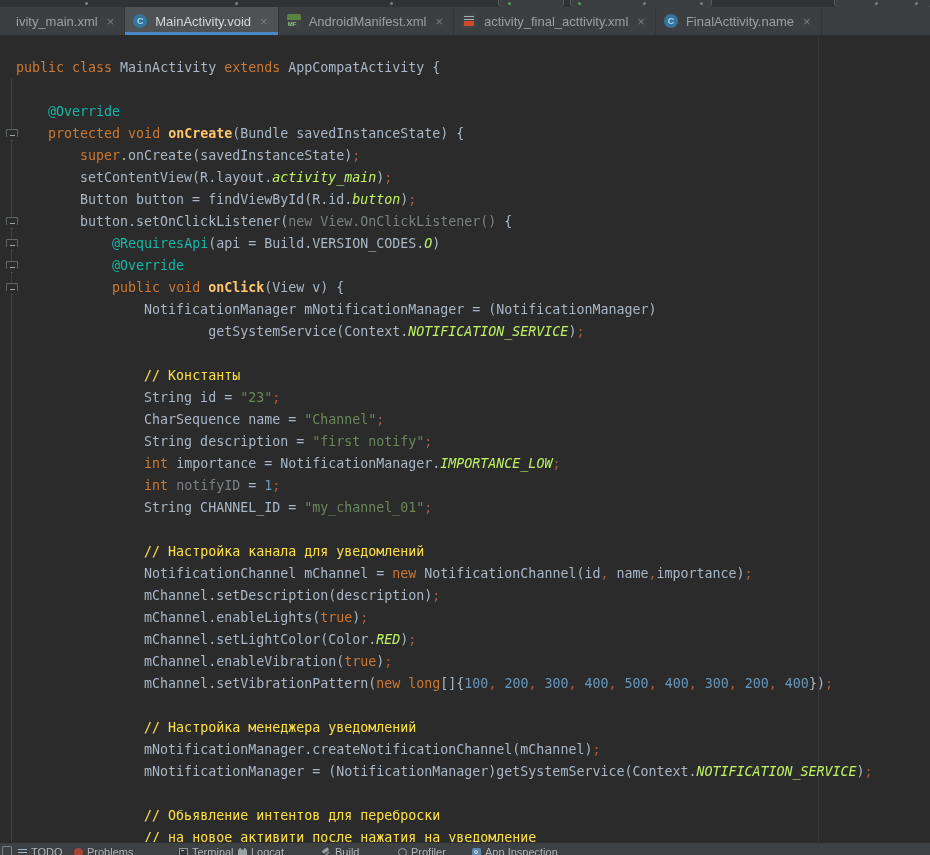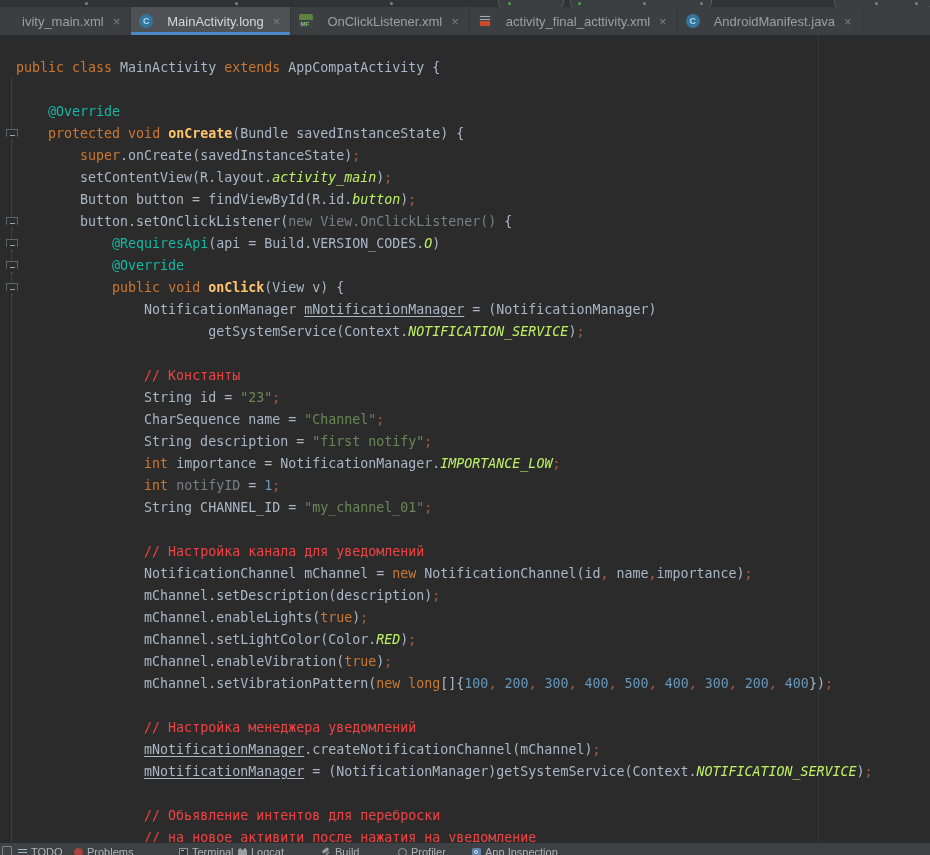--- a/index.html
+++ b/index.html
@@ -12,21 +12,21 @@
   .strip-dot{position:absolute;width:3px;height:3px;border-radius:50%;background:#7b8082;top:2px;}
   .strip-dot.green{background:#4ca654;}
 
   
   .tabbar{position:absolute;left:0;top:7px;width:930px;height:28px;background:#3c3f41;
           display:flex;align-items:stretch;border-bottom:1px solid #2a2d2f;z-index:5;}
   .tab{position:relative;display:flex;align-items:center;padding:0 10px 0 8px;
        border-right:1px solid #333638;color:#9ba0a4;font-size:13px;white-space:nowrap;cursor:default;}
   .tab.active{background:#4e5254;color:#d3d7da;}
   .tab.active::after{content:"";position:absolute;left:0;right:0;bottom:0;height:3px;background:#4a88c7;}
-  .tab .tlabel{margin:0 2px 0 14px;}
+  .tab .tlabel{margin:0 2px 0 8px;}
   .tab .tclose{margin-left:7px;color:#797e81;font-size:13px;line-height:13px;}
 
   .ticon{display:inline-block;width:14px;height:14px;flex:0 0 14px;position:relative;}
   .class-icon{border-radius:50%;background:#35759c;color:#a9ddf4;
               font:700 9px/14px "Liberation Sans",sans-serif;text-align:center;}
   .manifest-icon{background:linear-gradient(180deg,#59833f 0,#59833f 6px,#3e4446 6px);border-radius:2px;}
   .manifest-icon .mf{position:absolute;left:1px;bottom:0;font:700 6px/8px "Liberation Sans",sans-serif;
                      color:#8fc177;font-style:normal;}
   .layout-icon{background:#3e4446;border-radius:2px;}
   .layout-icon::before{content:"";position:absolute;left:2px;right:2px;top:2px;height:4px;
@@ -42,26 +42,26 @@
   .fold i{position:absolute;left:2.5px;top:4.5px;width:5px;height:1.5px;background:#9da2a5;font-style:normal;}
 
   .code{position:absolute;left:16px;top:21px;font-family:"DejaVu Sans Mono",monospace;
         font-size:13.3px;line-height:22px;white-space:pre;color:#a9b7c6;}
   .cl{height:22px;}
   .tok.kw{color:#cc7832;}
   .tok.fn{color:#ffc66d;font-weight:bold;}
   .tok.ann{color:#14b8a6;}
   .tok.st{color:#6a8759;}
   .tok.nm{color:#6897bb;}
-  .tok.cm{color:#ef4444;}
+  .tok.cm{color:#fde047;}
   .tok.cn{color:#bef264;font-style:italic;}
   .tok.pl{color:#a9b7c6;}
   .tok.dm{color:#7b8082;}
   .tok.pu{color:#a85d3f;}
-  .tok.un{color:#a9b7c6;text-decoration:underline;text-underline-offset:2px;}
+  .tok.un{color:#a9b7c6;text-underline-offset:2px;}
 
   
   .statusbar{position:absolute;left:0;bottom:0;width:930px;height:12px;background:#3e4144;
              border-top:1px solid #2a2c2e;overflow:hidden;z-index:10;}
   .sbcorner{position:absolute;left:2px;top:3px;width:8px;height:8px;border:1px solid #7d8386;border-radius:1px;}
   .sbitem{position:absolute;top:2px;display:flex;align-items:center;gap:4px;
           font-size:11px;line-height:14px;color:#b0b5b9;white-space:nowrap;}
   .sb0{left:18px}.sb1{left:74px}.sb2{left:179px}.sb3{left:238px}.sb4{left:322px}.sb5{left:398px}.sb6{left:472px}
   .sicon{display:inline-block;width:9px;height:9px;flex:0 0 9px;position:relative;}
   .todo-icon{background:repeating-linear-gradient(180deg,#9fb6c6 0 1px,rgba(0,0,0,0) 1px 3px);height:7px;margin-top:1px;}
@@ -95,40 +95,40 @@
     <span class="strip-dot" style="left:915px"></span>
   </div>
 
   <div class="tabbar" id="tabbar">
       <div class="tab">
         <span class="tlabel">ivity_main.xml</span>
         <span class="tclose">×</span>
       </div>
       <div class="tab active">
         <span class="ticon class-icon">C</span>
-        <span class="tlabel">MainActivity.long</span>
+        <span class="tlabel">MainActivity.void</span>
         <span class="tclose">×</span>
       </div>
       <div class="tab">
         <span class="ticon manifest-icon">
           <i class="mf">MF</i>
         </span>
-        <span class="tlabel">OnClickListener.xml</span>
+        <span class="tlabel">AndroidManifest.xml</span>
         <span class="tclose">×</span>
       </div>
       <div class="tab">
         <span class="ticon layout-icon">
           <i class="lay"></i>
         </span>
         <span class="tlabel">activity_final_acttivity.xml</span>
         <span class="tclose">×</span>
       </div>
       <div class="tab">
         <span class="ticon class-icon">C</span>
-        <span class="tlabel">AndroidManifest.java</span>
+        <span class="tlabel">FinalActtivity.name</span>
         <span class="tclose">×</span>
       </div>
     </div>
 
   <div class="editor" id="editor">
     <div class="margin-guide"></div>
     <div class="gutter-line"></div>
     <div id="folds">
         <div class="fold" style="top: 93px;">
           <i></i>

